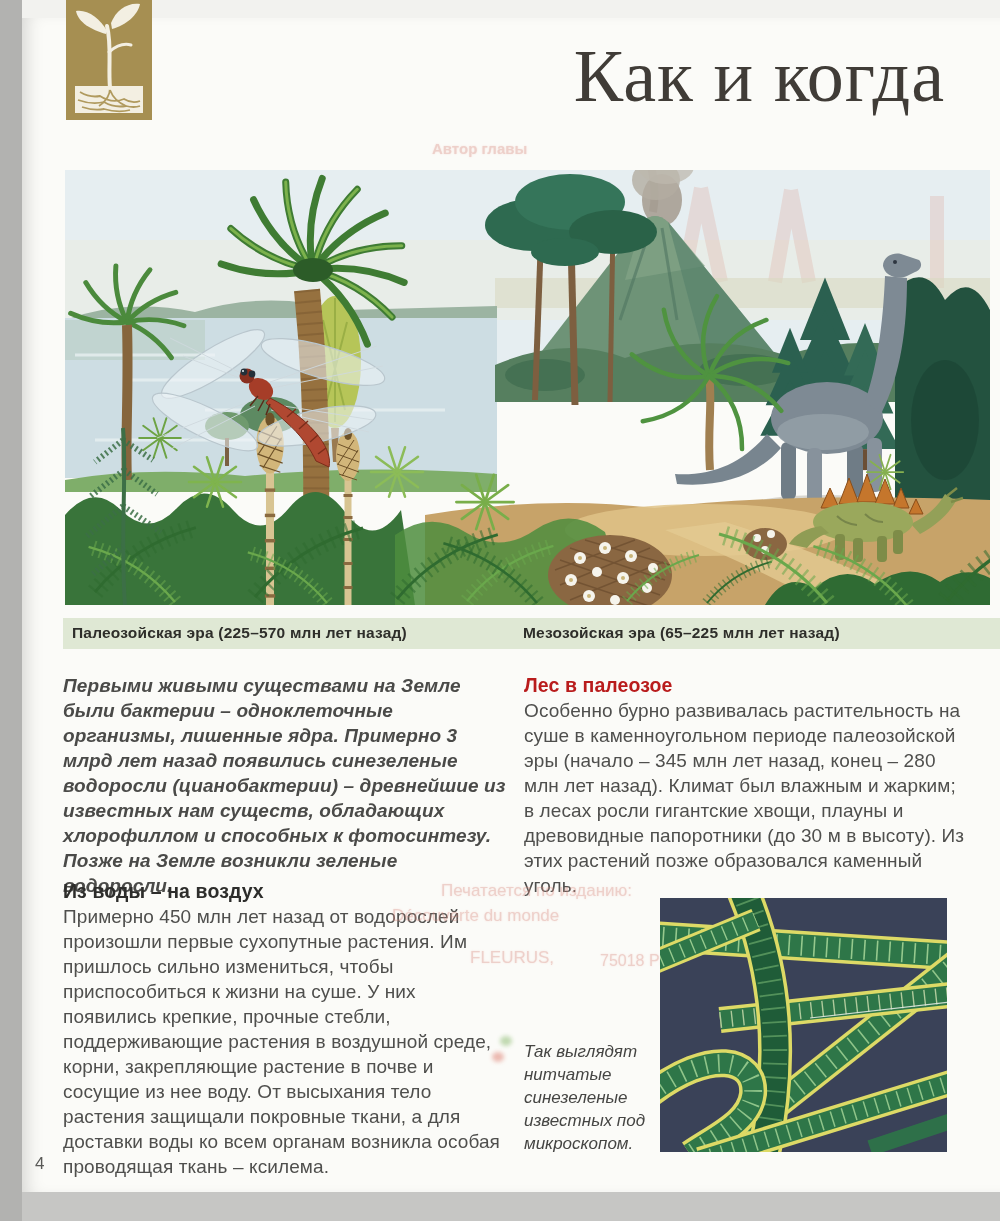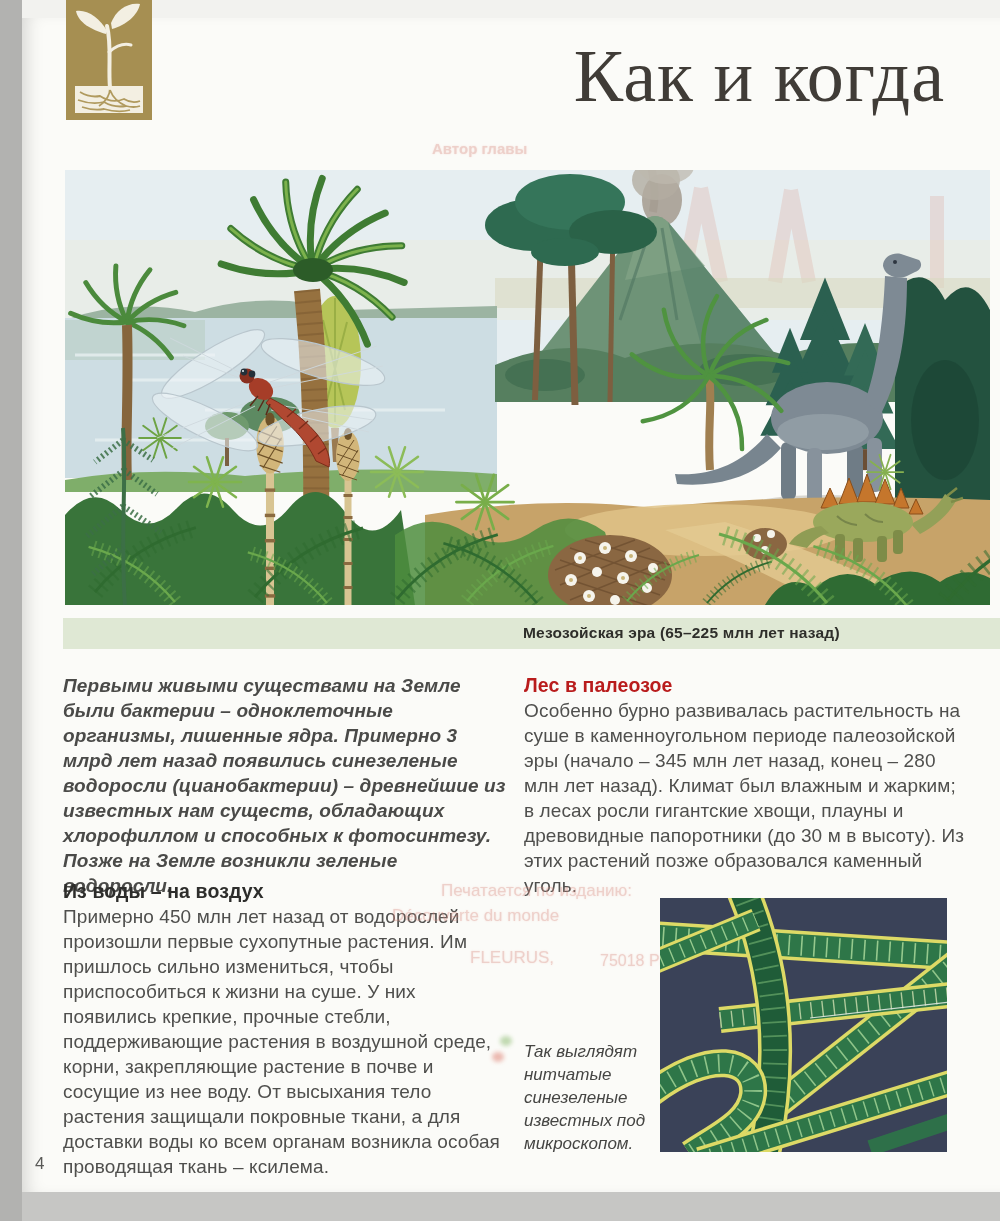--- a/index.html
+++ b/index.html
@@ -369,20 +369,21 @@
         <circle cx="182" cy="206" r="7.5" fill="#8a3020"></circle>
         <circle cx="179" cy="202" r="3.4" fill="#23303a"></circle>
           <circle cx="187" cy="204" r="3.4" fill="#23303a"></circle>
         <circle cx="178" cy="201" r="1" fill="#e8eef2"></circle>
         <path d="M193 226 l-8 10 M199 230 l-6 11 M205 234 l-4 11" stroke="#5a2a1a" stroke-width="1.5"></path>
       </g>
     </svg>
   </div>
 
   <div class="abs" id="caption-band">
+    <span class="band-caption" id="cap-left">Палеозойская эра (225–570 млн лет назад)</span>
     <span class="band-caption" id="cap-right">Мезозойская эра (65–225 млн лет назад)</span>
   </div>
 
   <div class="abs col" id="intro">Первыми живыми существами на Земле были бактерии – одноклеточные организмы, лишенные ядра. Примерно 3 млрд лет назад появились синезеленые водоросли (цианобактерии) – древнейшие из известных нам существ, обладающих хлорофиллом и способных к фотосинтезу. Позже на Земле возникли зеленые водоросли.</div>
   <div class="abs col" id="lh">Из воды – на воздух</div>
   <div class="abs col" id="lbody">Примерно 450 млн лет назад от водорослей произошли первые сухопутные растения. Им пришлось сильно измениться, чтобы приспособиться к жизни на суше. У них появились крепкие, прочные стебли, поддерживающие растения в воздушной среде, корни, закрепляющие растение в почве и сосущие из нее воду. От высыхания тело растения защищали покровные ткани, а для доставки воды ко всем органам возникла особая проводящая ткань – ксилема.</div>
 
   <div class="abs col" id="rh">Лес в палеозое</div>
   <div class="abs col" id="rbody">Особенно бурно развивалась растительность на суше в каменноугольном периоде палеозойской эры (начало – 345 млн лет назад, конец – 280 млн лет назад). Климат был влажным и жарким; в лесах росли гигантские хвощи, плауны и древовидные папоротники (до 30 м в высоту). Из этих растений позже образовался каменный уголь.</div>
 

